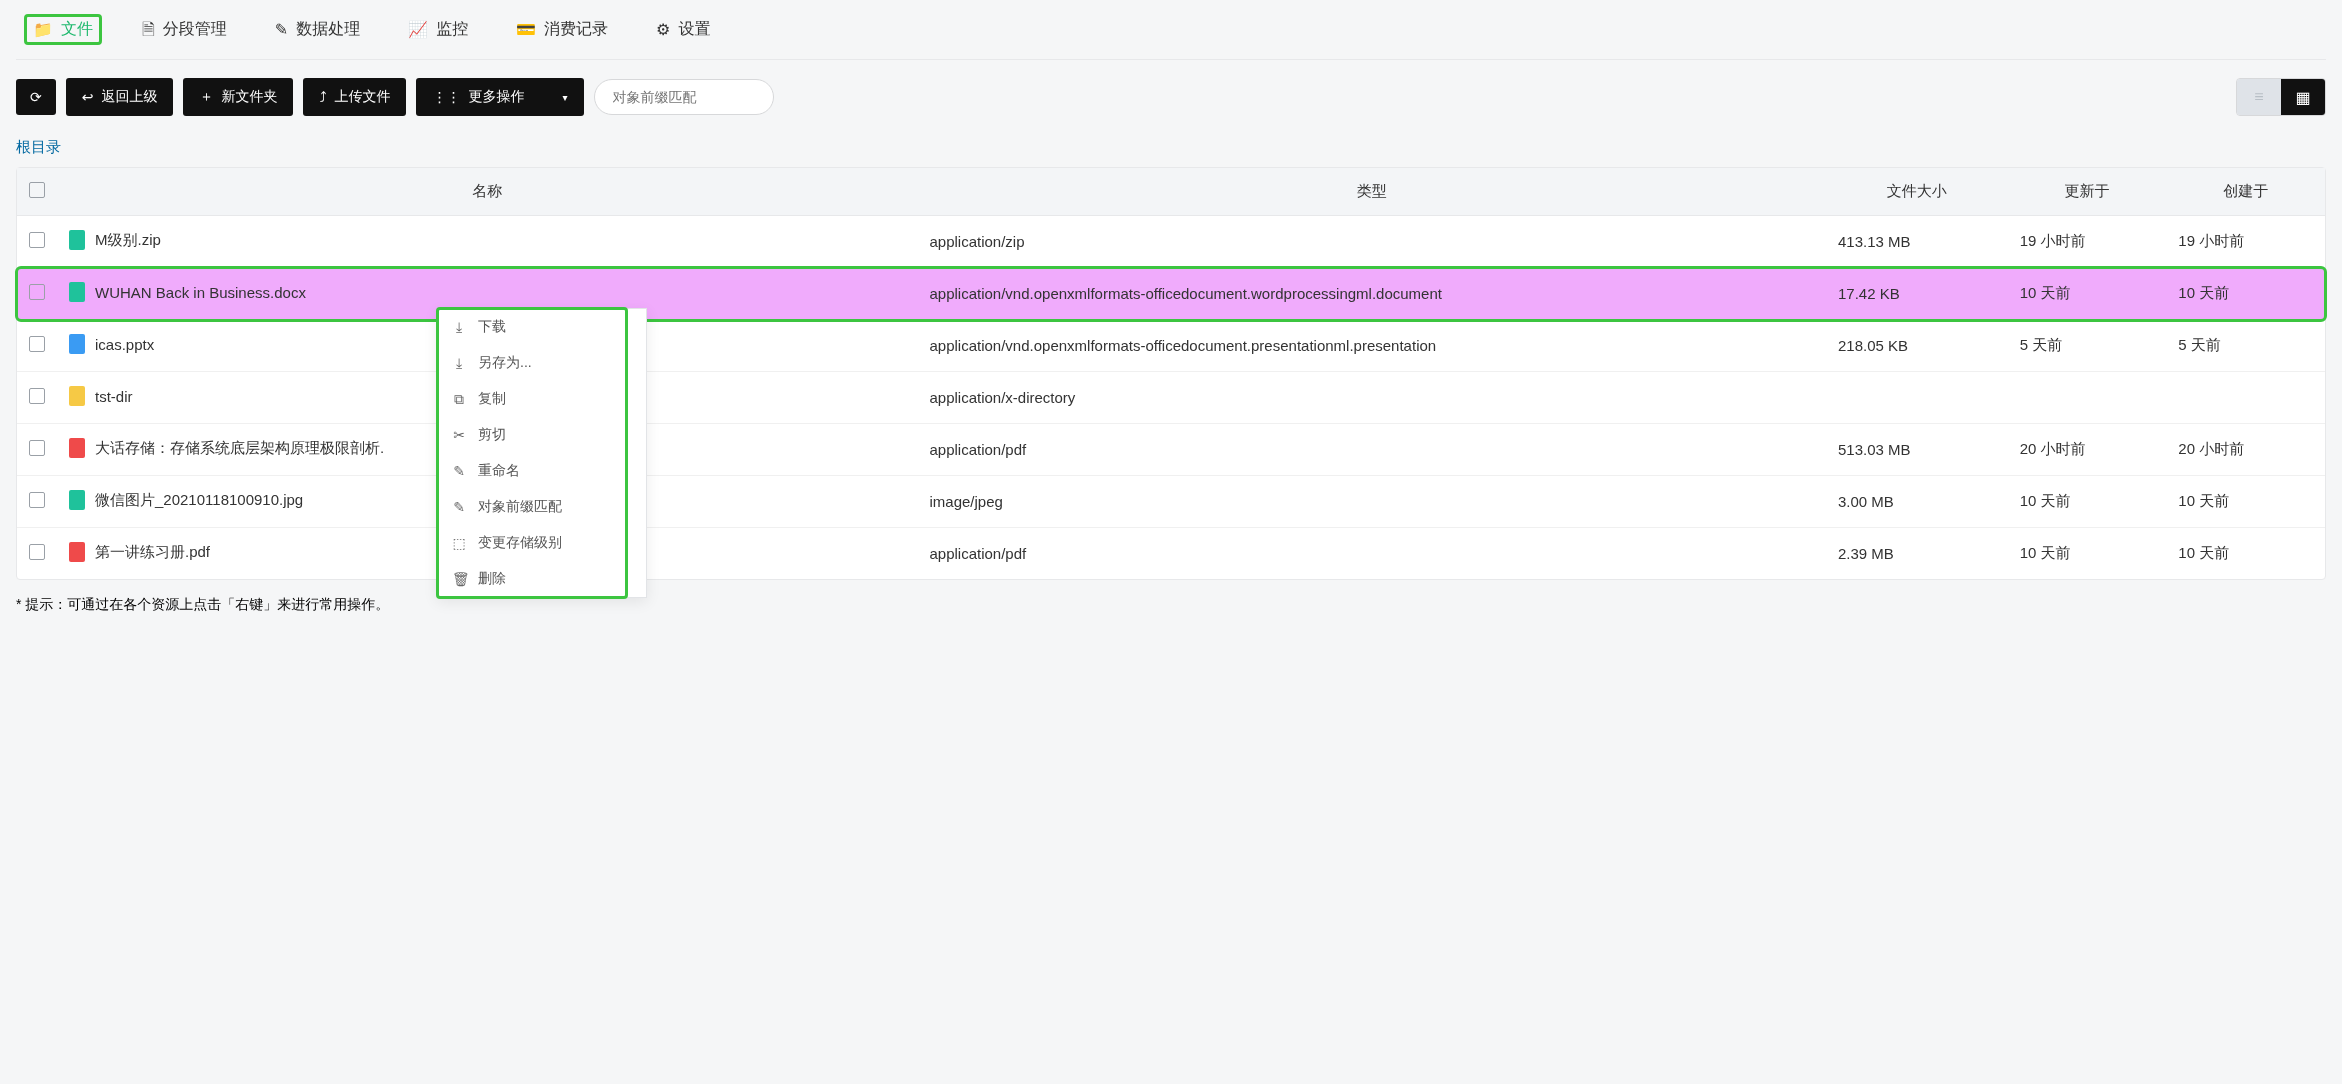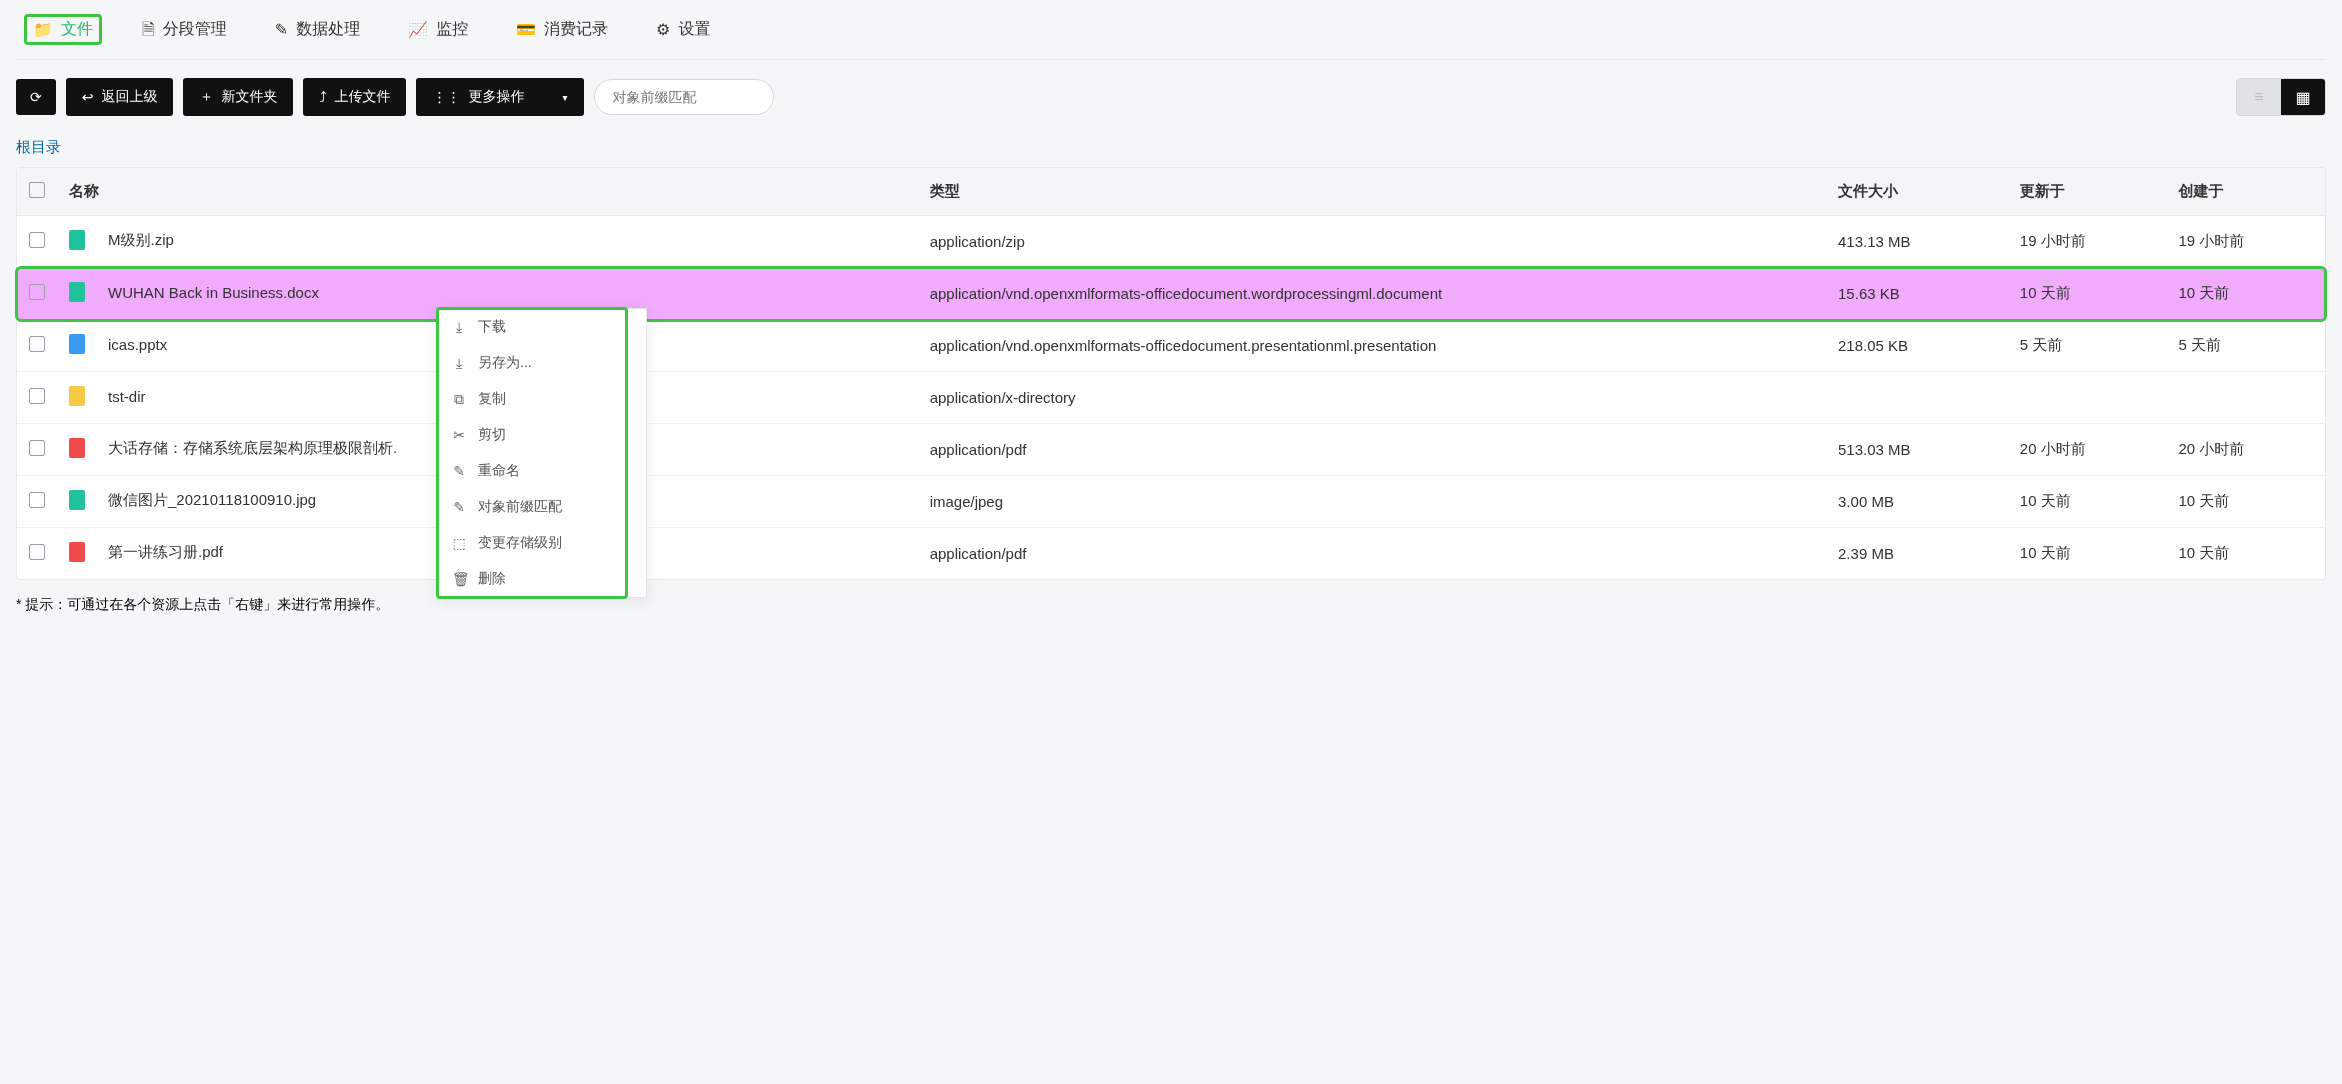--- a/index.html
+++ b/index.html
@@ -98,23 +98,23 @@
 .table-wrap {
   background: #fff;
   border: 1px solid #e7e8ea;
   border-radius: 4px;
   overflow: visible;
   position: relative;
 }
 .tbl { width: 100%; border-collapse: collapse; font-size: 15px; }
 .tbl th {
   background: #f3f5f7;
-  text-align: left;
+  text-align: center;
   padding: 14px 12px;
-  font-weight: 700;
+  font-weight: 400;
   border-bottom: 1px solid #e7e8ea;
 }
 .tbl td {
   padding: 14px 12px;
   border-bottom: 1px solid #f0f0f0;
   vertical-align: middle;
 }
 .tbl tr:last-child td { border-bottom: none; }
 .checkbox {
   width: 16px; height: 16px;
@@ -123,21 +123,21 @@
   display: inline-block;
   cursor: pointer;
 }
 .col-check { width: 50px; text-align: center; }
 .col-name { width: 38%; }
 .col-type { width: 40%; }
 .col-size { width: 8%; }
 .col-updated { width: 7%; }
 .col-created { width: 7%; }
 
-.file-name { display: inline-flex; align-items: center; gap: 23px; }
+.file-name { display: inline-flex; align-items: center; gap: 10px; }
 .file-ico {
   width: 16px; height: 20px;
   border-radius: 2px;
   display: inline-block;
   position: relative;
 }
 .ico-zip   { background: #1fc29b; }
 .ico-docx  { background: #1fc29b; }
 .ico-pptx  { background: #3a9bf3; }
 .ico-dir   { background: #f6c945; }
@@ -281,21 +281,21 @@
             <td class="col-updated">19 小时前</td>
             <td class="col-created">19 小时前</td>
           </tr>
           <tr class="row-highlight">
             <td class="col-check"><span class="checkbox"></span></td>
             <td class="col-name"><span class="file-name">
                 <span class="file-ico ico-docx"></span>
                 <span>WUHAN Back in Business.docx</span>
               </span></td>
             <td class="col-type">application/vnd.openxmlformats-officedocument.wordprocessingml.document</td>
-            <td class="col-size">15.63 KB</td>
+            <td class="col-size">17.42 KB</td>
             <td class="col-updated">10 天前</td>
             <td class="col-created">10 天前</td>
           </tr>
           <tr>
             <td class="col-check"><span class="checkbox"></span></td>
             <td class="col-name"><span class="file-name">
                 <span class="file-ico ico-pptx"></span>
                 <span>icas.pptx</span>
               </span></td>
             <td class="col-type">application/vnd.openxmlformats-officedocument.presentationml.presentation</td>

